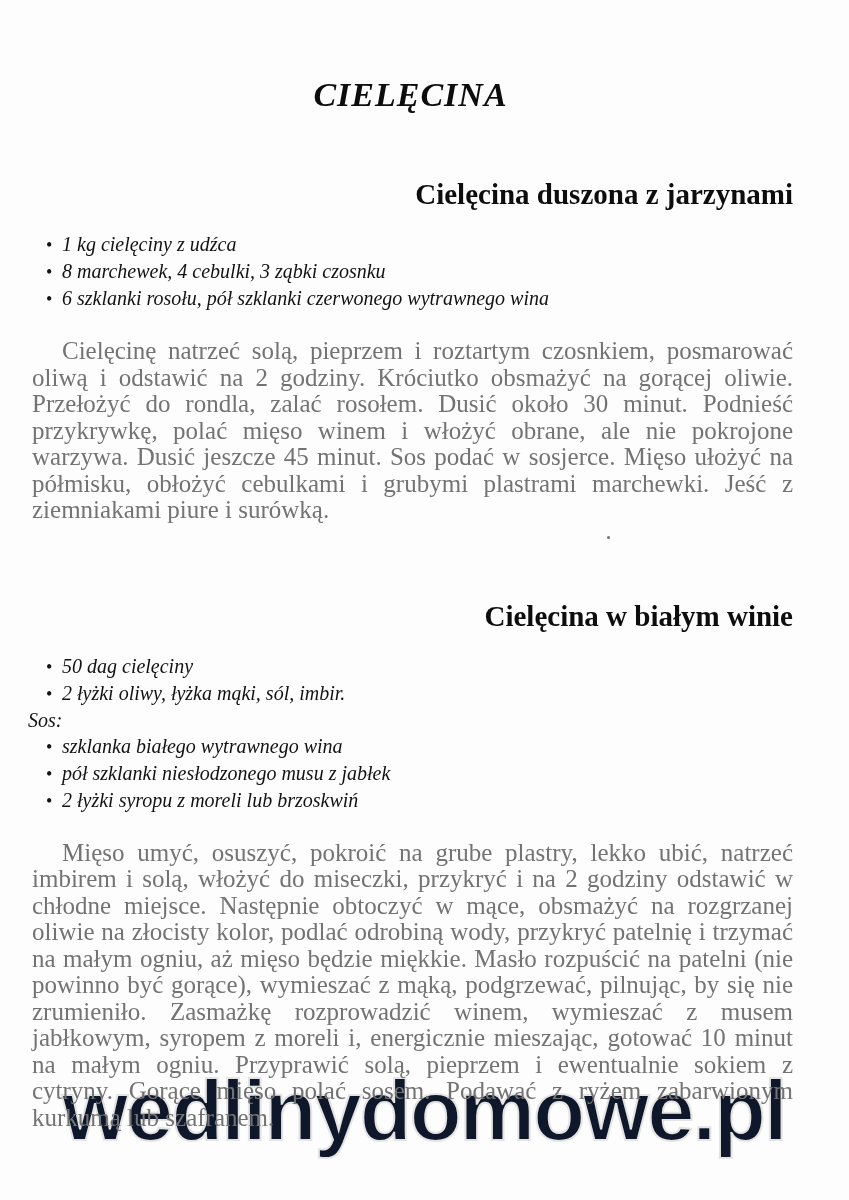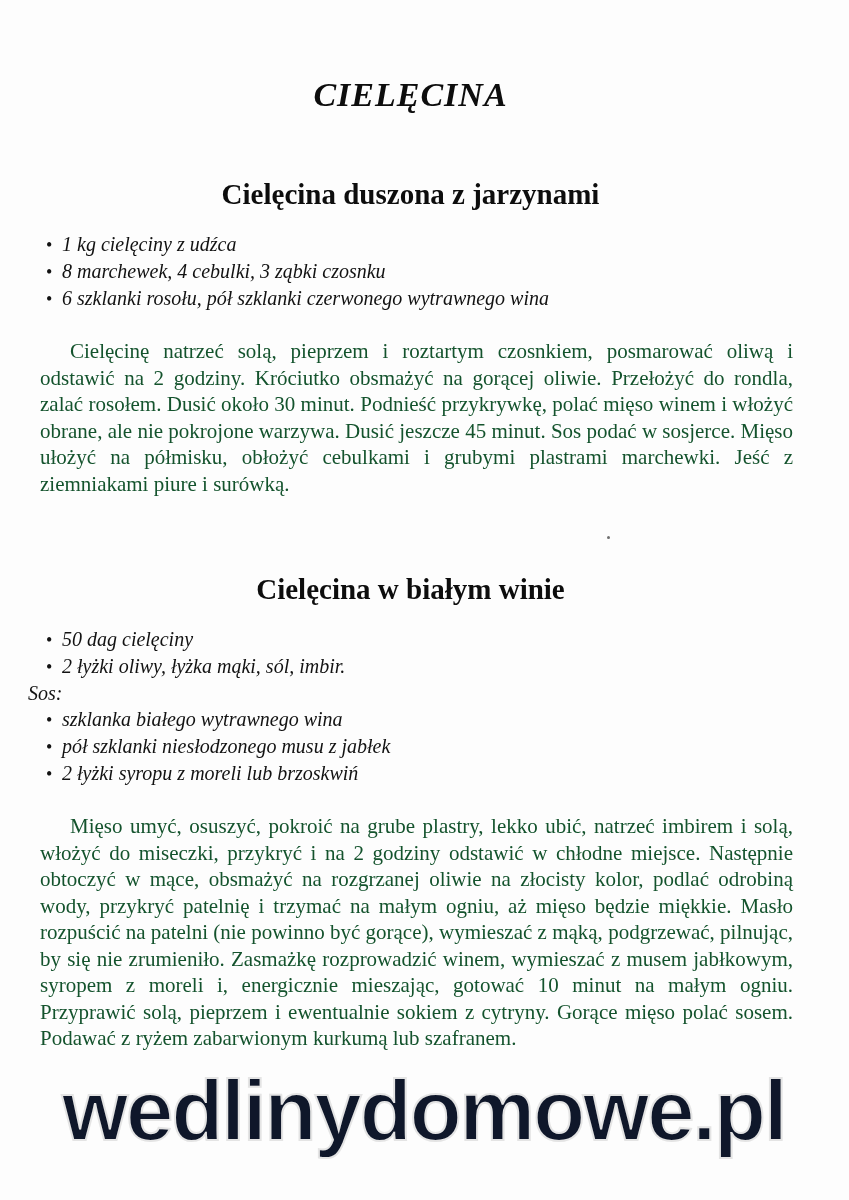--- a/index.html
+++ b/index.html
@@ -41,21 +41,21 @@
     margin: 0 0 0 0;
     text-align: center;
     font-size: 34px;
     font-weight: bold;
     font-style: italic;
     letter-spacing: 1px;
     color: #0d0d0d;
   }
   .recipe-heading {
     margin: 0;
-    text-align: center;
+    text-align: right;
     font-size: 29px;
     font-weight: bold;
     color: #0d0d0d;
   }
   .recipe-1 .recipe-heading { margin-top: 64px; }
   .recipe-2 .recipe-heading { margin-top: 76px; }
 
   ul.ingredients {
     list-style: none;
     margin: 20px 0 0 0;
@@ -72,26 +72,26 @@
     font-style: normal;
     font-size: 18px;
   }
   .sauce-label {
     font-style: italic;
     font-size: 20px;
     line-height: 26px;
     margin: 0;
   }
   .body-text {
-    margin: 26px 0 0 12px;
-    font-size: 21px;
+    margin: 26px 0 0 4px;
+    font-size: 25px;
     line-height: 26.5px;
     text-align: justify;
     text-indent: 30px;
-    color: #14532d;
+    color: #737373;
   }
   .scan-speck {
     position: absolute;
     left: 607px;
     top: 536px;
     width: 3px;
     height: 3px;
     background: #6f6f6f;
     border-radius: 50%;
     z-index: 1;

